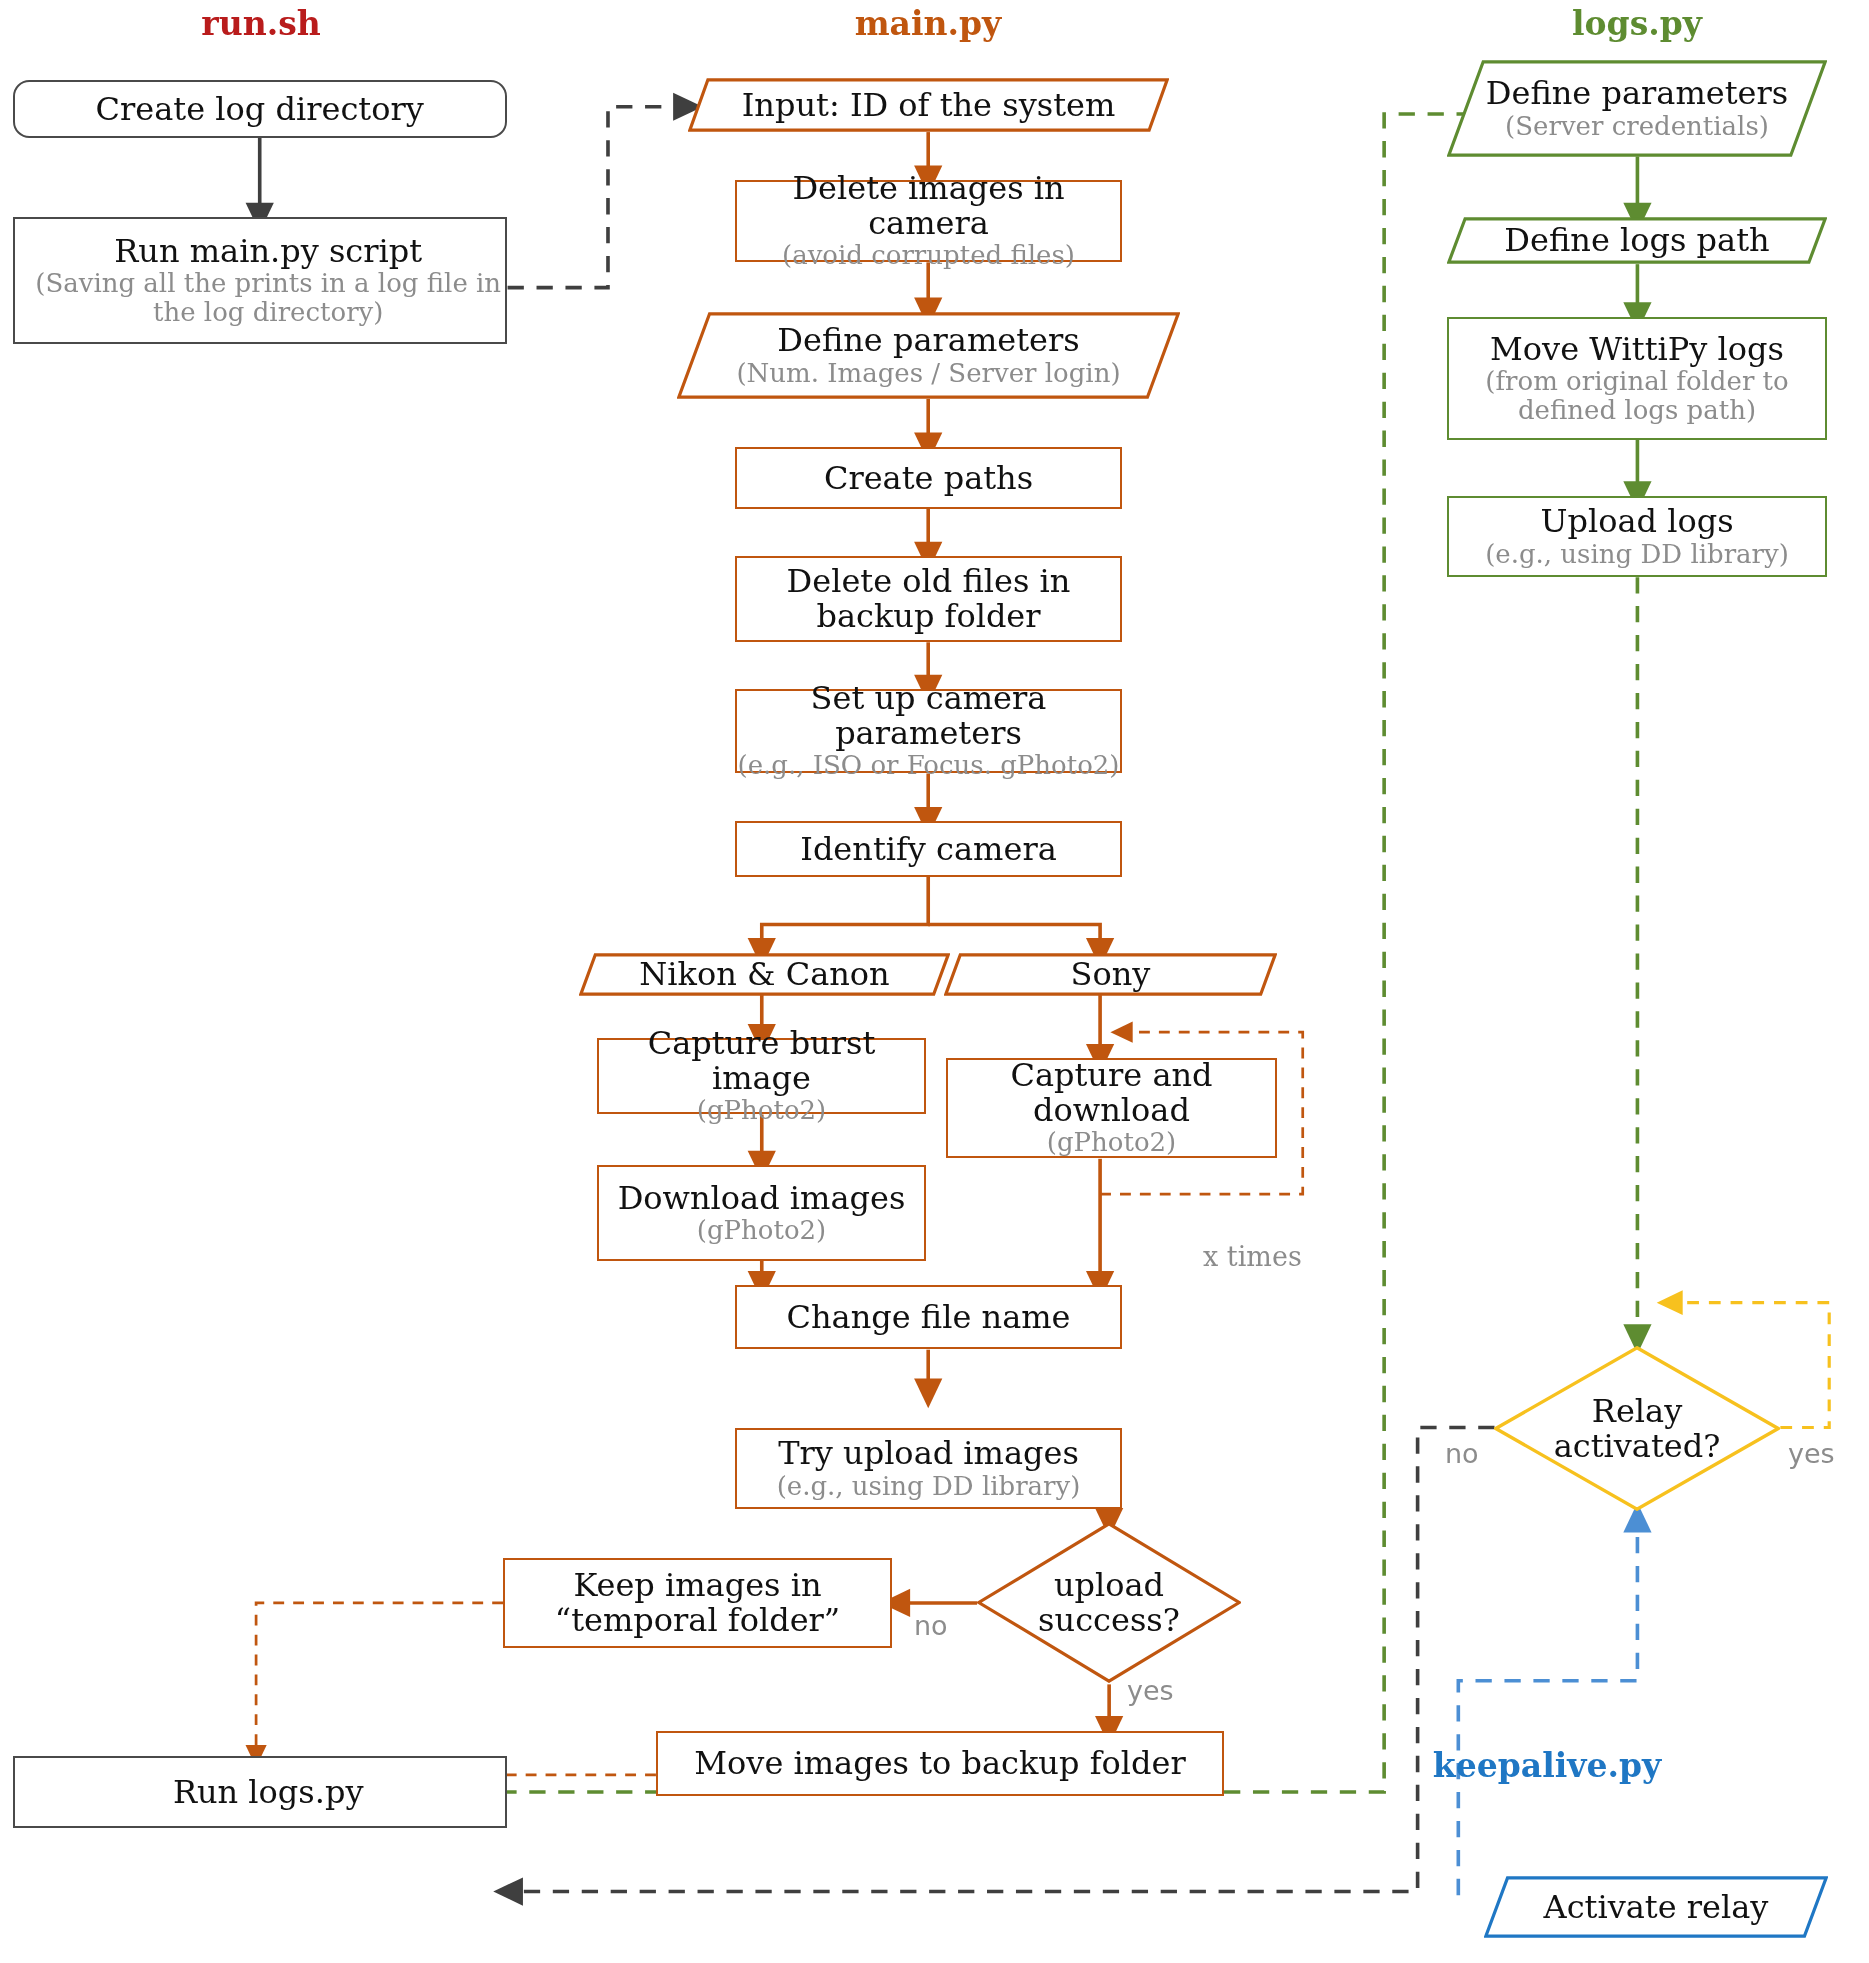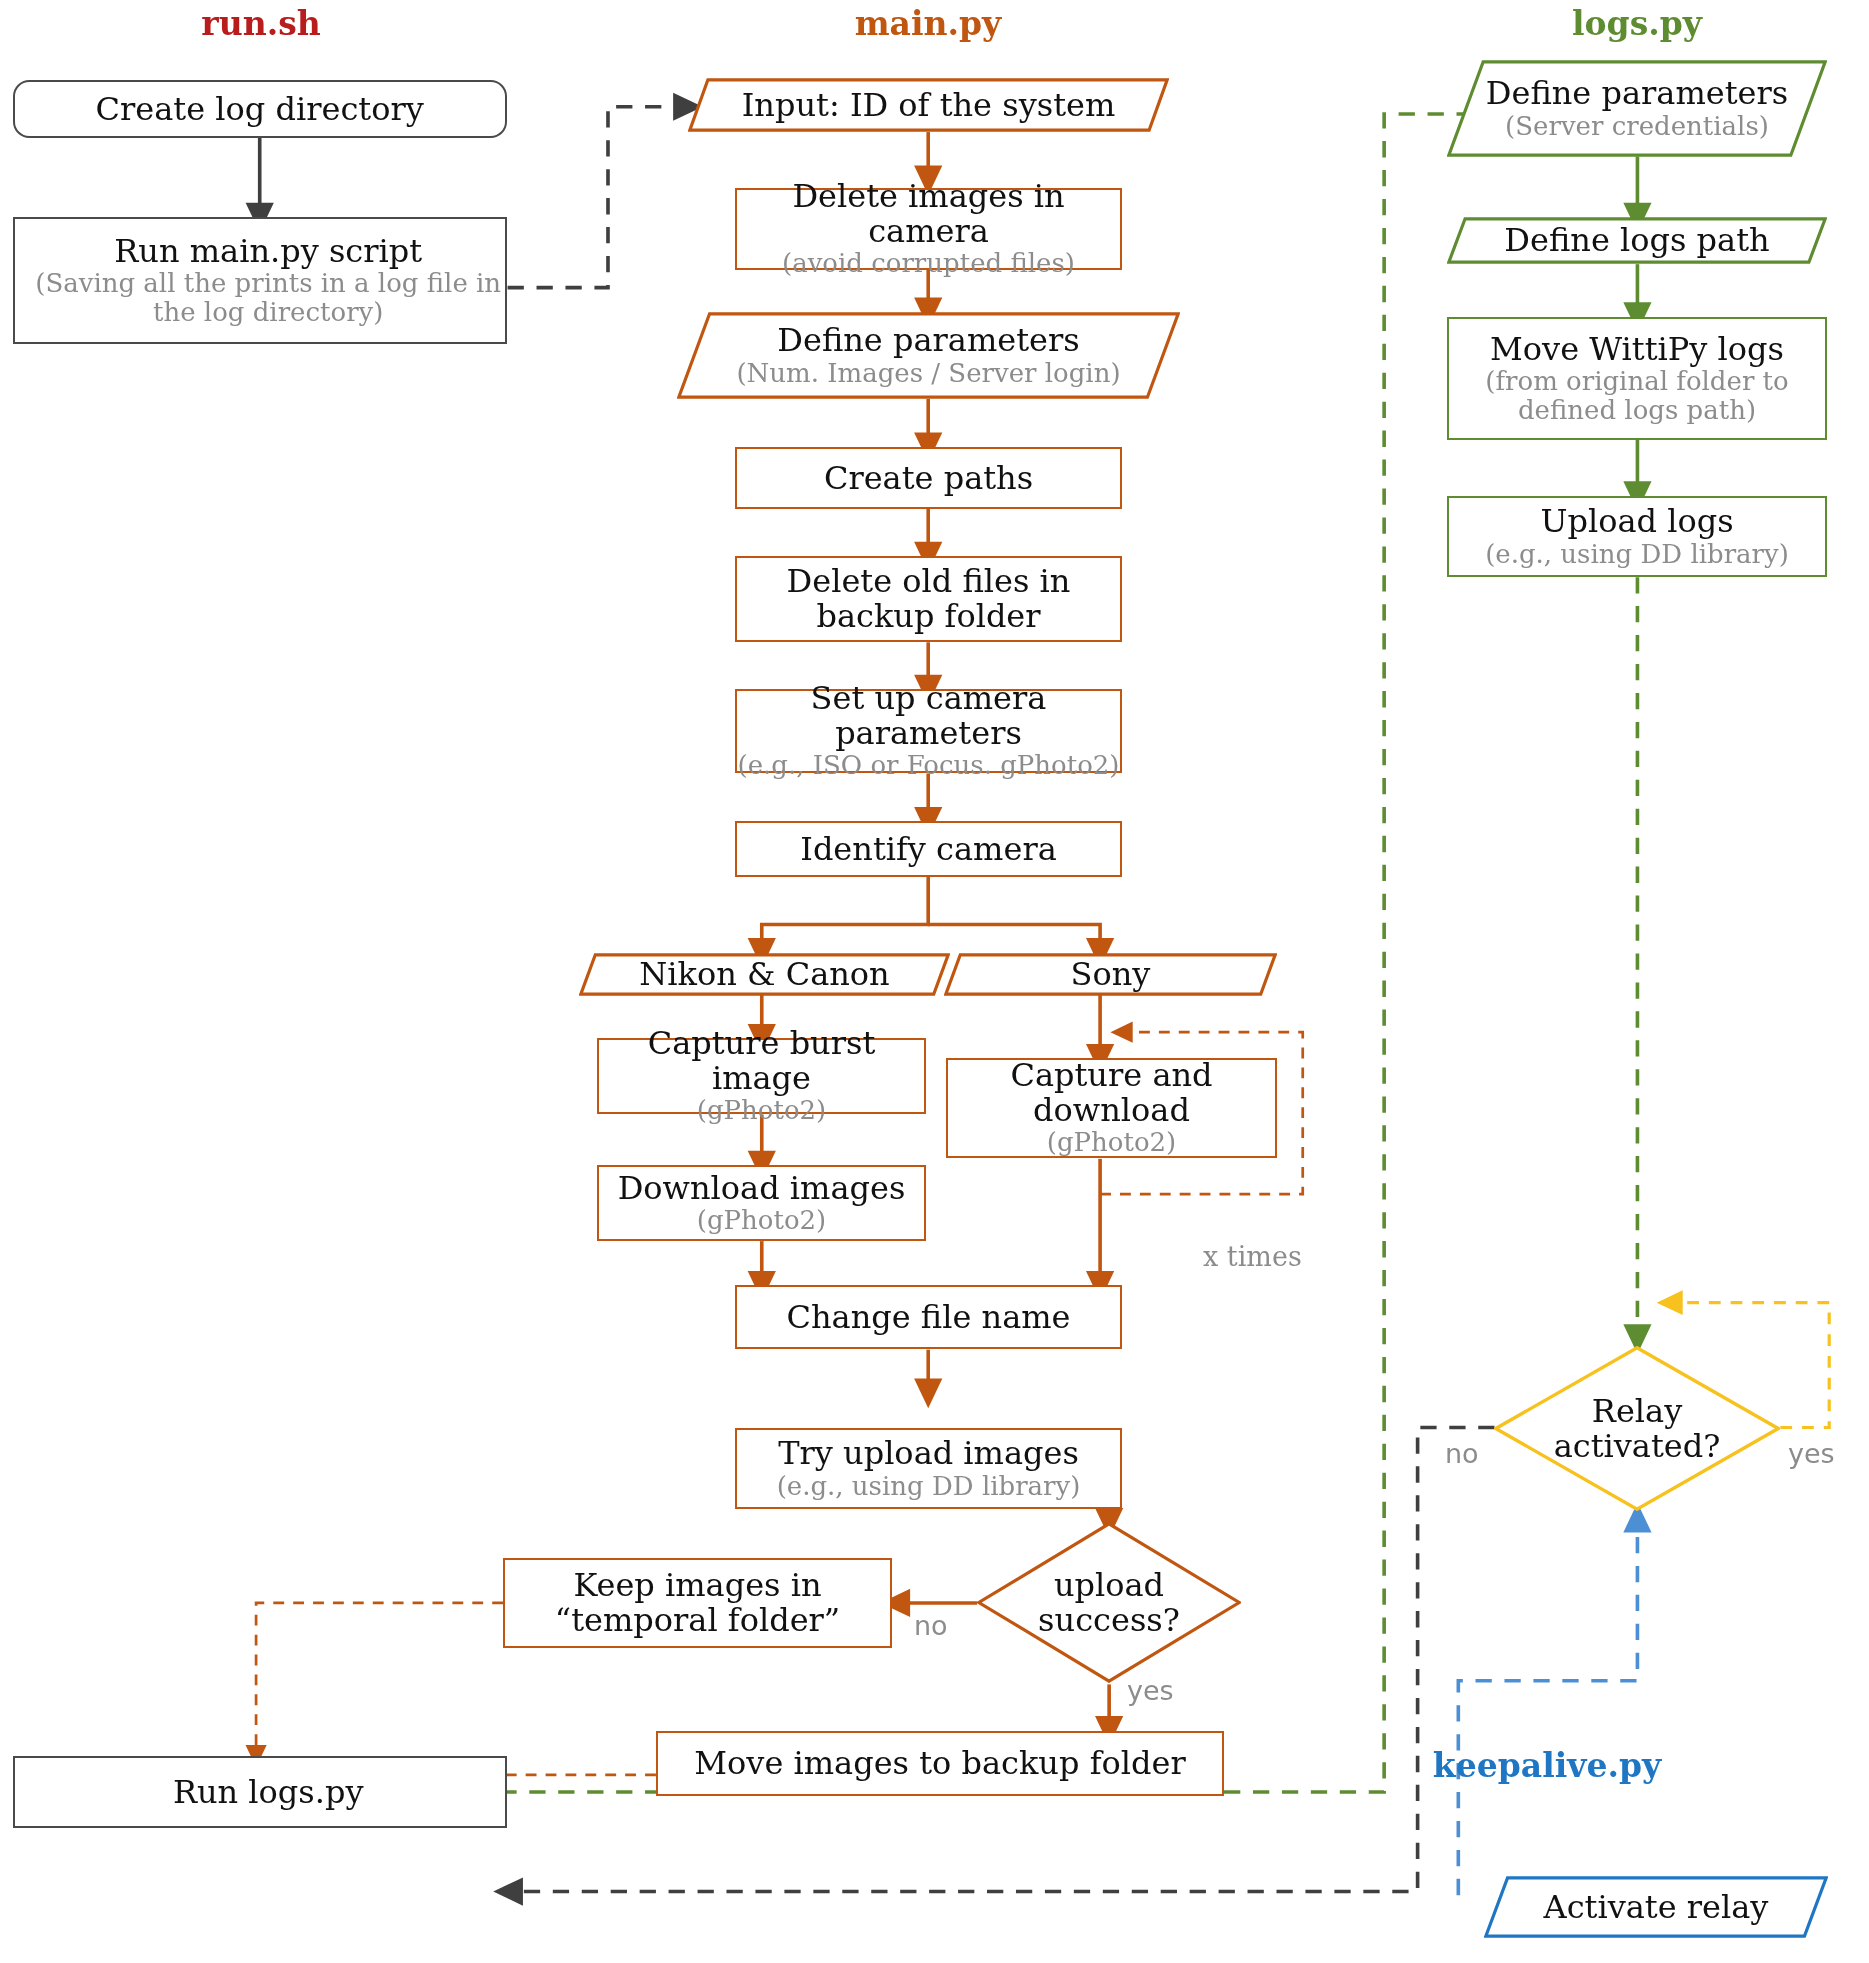--- a/index.html
+++ b/index.html
@@ -131,21 +131,21 @@
 
   <div class="node para" style="left:688px;top:78px;width:481px;height:54px;">
     <svg class="shape" viewBox="0 0 532 60" preserveAspectRatio="none">
       <polygon points="22,2 530,2 510,58 2,58" fill="#fff" stroke="#C0560F" stroke-width="3.2" vector-effect="non-scaling-stroke"></polygon>
     </svg>
     <div class="inner">
       <div class="ttl">Input: ID of the system</div>
     </div>
   </div>
 
-  <div class="node rect" style="left:735px;top:188px;width:387px;height:82px;">
+  <div class="node rect" style="left:735px;top:180px;width:387px;height:82px;">
     <div class="ttl">Delete images in camera</div>
     <div class="sub">(avoid corrupted files)</div>
   </div>
 
   <div class="node para" style="left:677px;top:312px;width:503px;height:87px;">
     <svg class="shape" viewBox="0 0 556 96" preserveAspectRatio="none">
       <polygon points="36,2 554,2 520,94 2,94" fill="#fff" stroke="#C0560F" stroke-width="3.2" vector-effect="non-scaling-stroke"></polygon>
     </svg>
     <div class="inner">
       <div class="ttl">Define parameters</div>
@@ -186,21 +186,21 @@
     <div class="inner">
       <div class="ttl">Sony</div>
     </div>
   </div>
 
   <div class="node rect" style="left:597px;top:1038px;width:329px;height:76px;">
     <div class="ttl">Capture burst image</div>
     <div class="sub">(gPhoto2)</div>
   </div>
 
-  <div class="node rect" style="left:597px;top:1165px;width:329px;height:76px;">
+  <div class="node rect" style="left:597px;top:1165px;width:329px;height:96px;">
     <div class="ttl">Download images</div>
     <div class="sub">(gPhoto2)</div>
   </div>
 
   <div class="node rect" style="left:946px;top:1058px;width:331px;height:100px;">
     <div class="ttl">Capture and<br>download</div>
     <div class="sub">(gPhoto2)</div>
   </div>
 
   <div class="notelbl" style="left:1203px;top:1241px;">x times</div>

